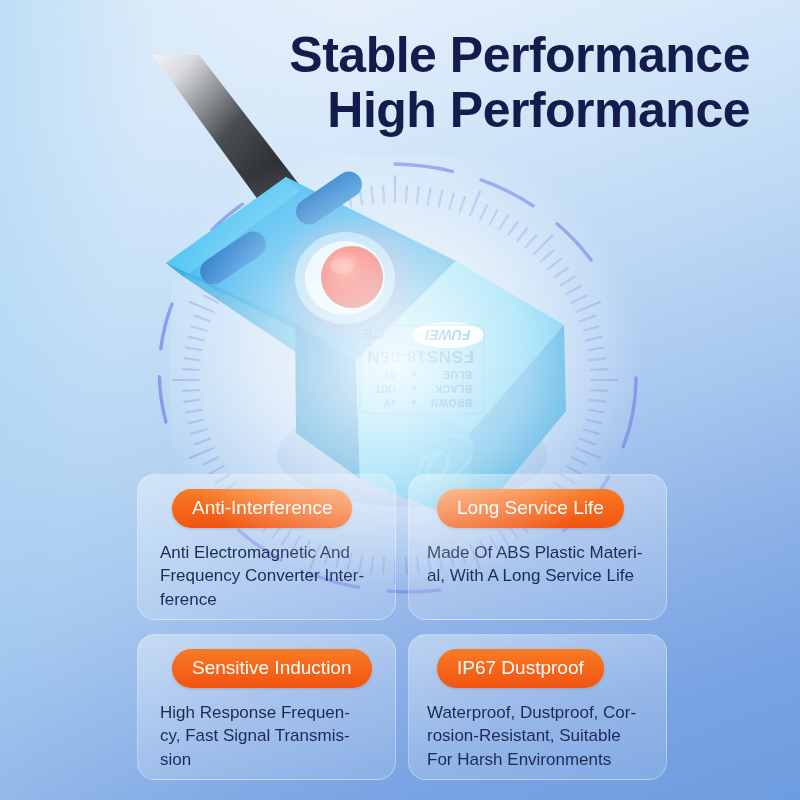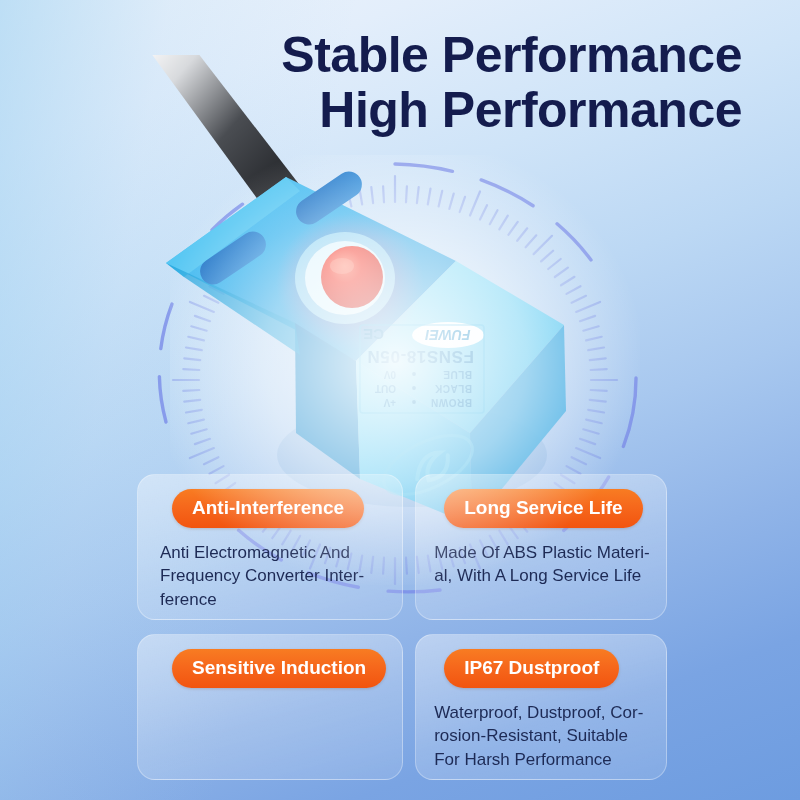--- a/index.html
+++ b/index.html
@@ -54,21 +54,21 @@
   #ring-ticks {
     left:152px; top:160px; width:486px; height:440px;
   }
 
   
   #product { position:absolute; left:140px; top:55px; width:470px; height:470px; }
 
   
   #headline {
     position:absolute;
-    right:58px; top:28px;
+    right:50px; top:28px;
     text-align:right;
     color:#141c4e;
     font-weight:bold;
     font-size:50px;
     line-height:1.09;
     letter-spacing:-.5px;
     white-space:nowrap;
   }
   #headline .hl-line { display:block; }
 
@@ -87,21 +87,21 @@
     position:relative;
     border-radius:18px;
     background:linear-gradient(165deg, rgba(255,255,255,.40) 0%, rgba(255,255,255,.20) 55%, rgba(255,255,255,.12) 100%);
     border:1px solid rgba(255,255,255,.30);
     padding:14px 16px 0 16px;
   }
   .badge {
     display:inline-block;
     background:linear-gradient(180deg,#f87c22 0%,#f6681c 45%,#f2540f 100%);
     color:#ffffff;
-    font-weight:bold;
+    font-weight:normal;
     font-size:19px;
     line-height:1;
     padding:9px 20px 11px 20px;
     border-radius:999px;
     white-space:nowrap;
     box-shadow:0 1px 3px rgba(120,50,10,.20);
   }
   .card-body {
     margin-top:13px;
     color:#1d2a55;
@@ -387,23 +387,26 @@
     </div>
 
     <div class="card col-right">
       <span class="badge">Long Service Life</span>
       <p class="card-body">Made Of ABS Plastic Materi-
 al, With A Long Service Life</p>
     </div>
 
     <div class="card col-left">
       <span class="badge">Sensitive Induction</span>
+      <p class="card-body">High Response Frequen-
+cy, Fast Signal Transmis-
+sion</p>
     </div>
 
     <div class="card col-right">
       <span class="badge">IP67 Dustproof</span>
       <p class="card-body">Waterproof, Dustproof, Cor-
 rosion-Resistant, Suitable
-For Harsh Performance</p>
+For Harsh Environments</p>
     </div>
 
   </div>
 </div>
 
 </body></html>

